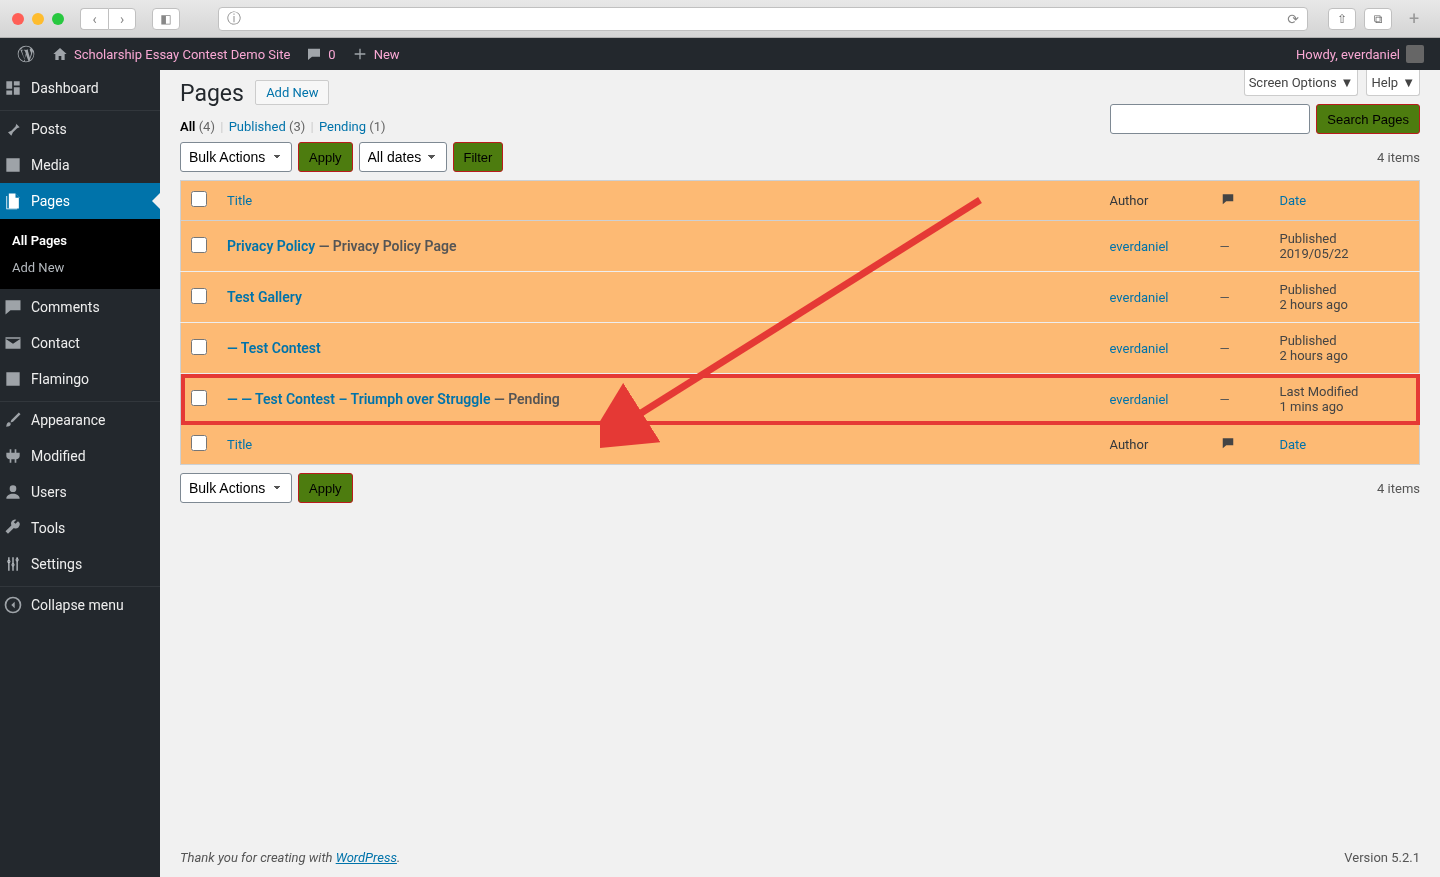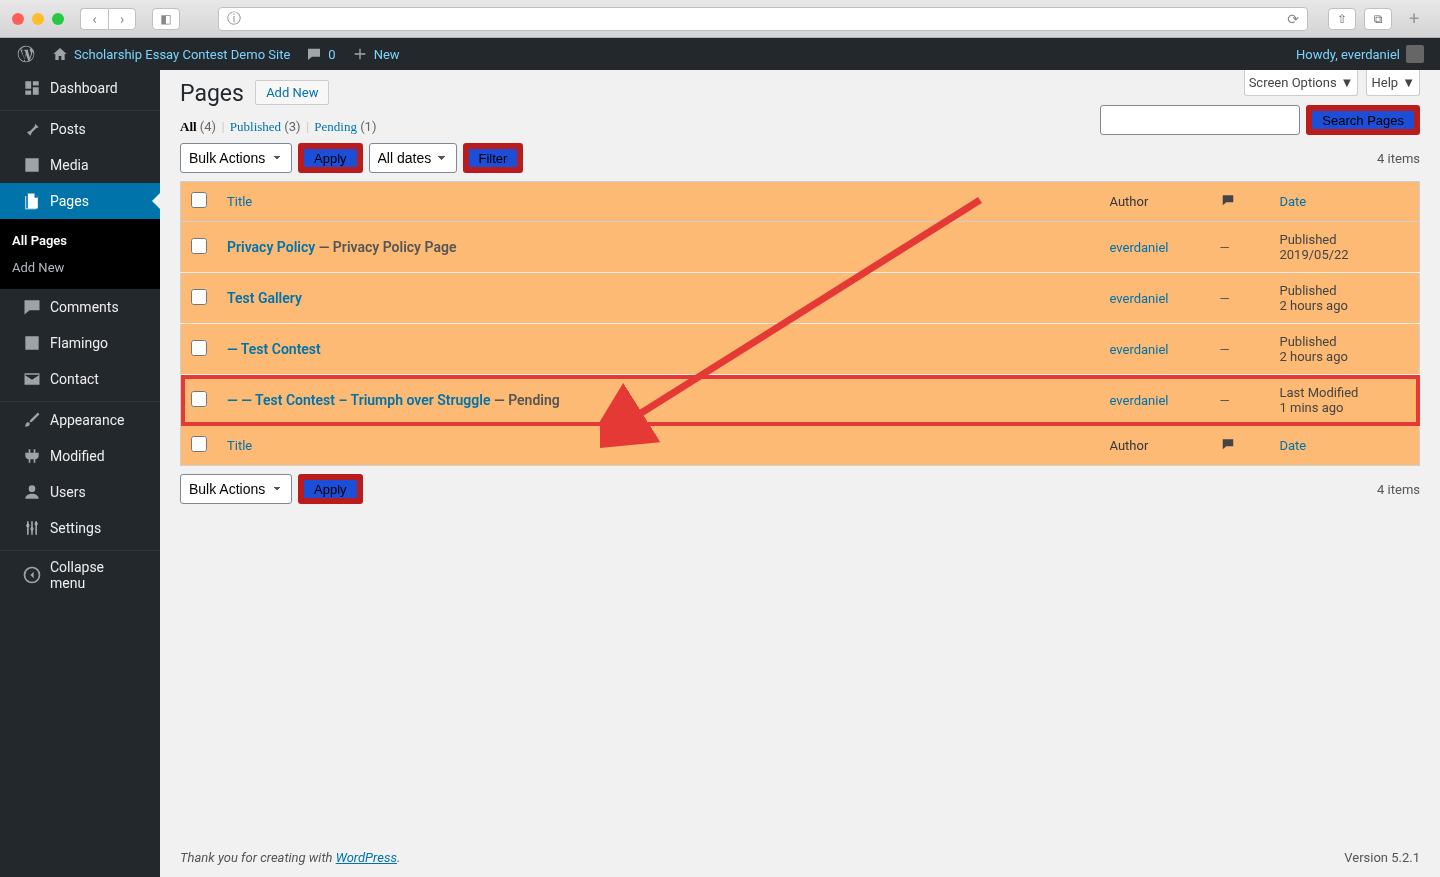--- a/index.html
+++ b/index.html
@@ -19,56 +19,56 @@
 .sidebar-btn { width: 28px; height: 22px; background: #fff; border: 1px solid #c0c0c0; border-radius: 4px; margin-left: 8px; display: flex; align-items: center; justify-content: center; font-size: 12px; color: #888; }
 .url-bar { flex: 1; height: 24px; background: #fff; border: 1px solid #c0c0c0; border-radius: 4px; margin: 0 12px 0 30px; display: flex; align-items: center; padding: 0 8px; position: relative; }
 .url-icon { color: #888; font-size: 14px; margin-right: 8px; }
 .url-refresh { position: absolute; right: 8px; color: #888; font-size: 14px; }
 .chrome-right { display: flex; gap: 8px; }
 .chrome-btn { width: 28px; height: 22px; background: #fff; border: 1px solid #c0c0c0; border-radius: 4px; display: flex; align-items: center; justify-content: center; font-size: 12px; color: #666; }
 .chrome-tab-add { width: 28px; height: 22px; display: flex; align-items: center; justify-content: center; color: #999; font-size: 18px; }
 
 
 .adminbar { height: 32px; background: #23282d; color: #eee; display: flex; align-items: center; padding: 0 8px; font-size: 13px; }
-.adminbar-item { display: flex; align-items: center; padding: 0 8px; height: 100%; color: #7dd3fc; cursor: pointer; gap: 6px; }
+.adminbar-item { display: flex; align-items: center; padding: 0 8px; height: 100%; color: #f9a8d4; cursor: pointer; gap: 6px; }
 .adminbar-item svg { fill: #a0a5aa; }
 .adminbar-spacer { flex: 1; }
 .avatar { width: 18px; height: 18px; background: #666; border-radius: 2px; }
 
 
 .admin-container { display: flex; height: calc(877px - 70px); }
 .adminmenu { width: 160px; background: #23282d; color: #eee; font-size: 14px; overflow-y: auto; }
-.menu-item { display: flex; align-items: center; padding: 8px 22px; color: #eee; cursor: pointer; gap: 8px; position: relative; }
+.menu-item { display: flex; align-items: center; padding: 8px 3px; color: #eee; cursor: pointer; gap: 8px; position: relative; }
 .menu-item.current { background: #0073aa; color: #fff; }
 .menu-item.current::after { content: ''; position: absolute; right: 0; top: 50%; transform: translateY(-50%); border: 8px solid transparent; border-right-color: #f1f1f1; }
 .menu-icon { width: 20px; height: 20px; display: flex; align-items: center; justify-content: center; }
 .menu-icon svg { width: 20px; height: 20px; fill: rgba(240,245,250,0.6); }
 .menu-item.current .menu-icon svg { fill: #fff; }
 .submenu { background: #000000; padding: 8px 0; }
 .submenu-item { padding: 6px 12px; color: #b4b9be; font-size: 13px; cursor: pointer; }
 .submenu-item.current { color: #fff; font-weight: 600; }
 .menu-separator { height: 5px; border-bottom: 1px solid #32373c; margin: 0; }
 
 
 .wpbody { flex: 1; background: #f1f1f1; overflow-y: auto; position: relative; }
 .screen-meta { position: absolute; top: 0; right: 20px; display: flex; gap: 8px; }
 .screen-tab { background: #fff; border: 1px solid #ccc; border-top: none; border-radius: 0 0 3px 3px; padding: 5px 4px; font-size: 13px; cursor: pointer; display: flex; align-items: center; gap: 4px; }
 .wrap { padding: 10px 20px 0; }
 .wp-heading { font-size: 23px; font-weight: 400; color: #23282d; display: inline-block; margin-right: 8px; }
 .page-title-action { display: inline-block; padding: 4px 10px; border: 1px solid #ccc; border-radius: 2px; color: #0073aa; background: #f7f7f7; font-size: 13px; cursor: pointer; vertical-align: 4px; }
 
 .subsubsub { margin: 12px 0 8px; font-size: 13px; color: #666; }
-.subsubsub a { color: #0073aa; text-decoration: none; font-family: Liberation Serif, serif; }
+.subsubsub a { color: #0073aa; text-decoration: none; }
 .subsubsub .current { color: #000; font-weight: 600; }
 .subsubsub-sep { color: #ccc; margin: 0 2px; }
 
 .tablenav { display: flex; align-items: center; gap: 6px; margin-bottom: 8px; position: relative; }
 .tablenav.bottom { margin-top: 8px; }
 .bulk-select, .date-select { height: 30px; border: 1px solid #7e8993; border-radius: 3px; padding: 0 24px 0 8px; font-size: 14px; appearance: none; background: #fff; position: relative; background-image: linear-gradient(45deg, transparent 50%, #555 50%), linear-gradient(135deg, #555 50%, transparent 50%); background-position: calc(100% - 14px) 12px, calc(100% - 10px) 12px; background-size: 4px 4px; background-repeat: no-repeat; }
-.tn-btn { height: 30px; padding: 0 10px; border: 6px solid #b91c1c; border-radius: 3px; background: #1d4ed8; cursor: pointer; font-size: 13px; }
+.tn-btn { height: 30px; padding: 0 10px; border: 1px solid #b91c1c; border-radius: 3px; background: #4d7c0f; cursor: pointer; font-size: 13px; }
 .search-box { position: absolute; right: 0; top: -38px; display: flex; gap: 6px; }
 .search-input { width: 200px; height: 30px; border: 1px solid #7e8993; border-radius: 3px; padding: 0 8px; }
 .displaying-num { position: absolute; right: 0; top: 8px; font-size: 13px; color: #555; }
 
 
 .wp-list-table { width: 100%; border-collapse: collapse; background: #fdba74; border: 1px solid #ccd0d4; }
 .wp-list-table th, .wp-list-table td { text-align: left; padding: 10px 10px; font-size: 13px; }
 .wp-list-table thead th, .wp-list-table tfoot th { border-bottom: 1px solid #ccd0d4; font-weight: 400; color: #32373c; }
 .wp-list-table tfoot th { border-bottom: none; border-top: 1px solid #ccd0d4; }
 .wp-list-table tbody tr { border-bottom: 1px solid #eee; }
@@ -196,33 +196,33 @@
       <span class="menu-icon">
           <svg viewBox="0 0 24 24">
             <path d="M3 4h18v12H9l-6 5V4z"></path>
           </svg>
         </span>
       <span>Comments</span>
     </div>
     <div class="menu-item">
       <span class="menu-icon">
           <svg viewBox="0 0 24 24">
+            <path d="M3 5h18v14H3zm0 2l9 6 9-6"></path>
+          </svg>
+        </span>
+      <span>Contact</span>
+    </div>
+    <div class="menu-item">
+      <span class="menu-icon">
+          <svg viewBox="0 0 24 24">
             <path d="M4 4h16v16H4zm3 3h10v2H7zm0 4h10v2H7zm0 4h6v2H7z"></path>
           </svg>
         </span>
       <span>Flamingo</span>
     </div>
-    <div class="menu-item">
-      <span class="menu-icon">
-          <svg viewBox="0 0 24 24">
-            <path d="M3 5h18v14H3zm0 2l9 6 9-6"></path>
-          </svg>
-        </span>
-      <span>Contact</span>
-    </div>
     <div class="menu-separator"></div>
     <div class="menu-item">
       <span class="menu-icon">
           <svg viewBox="0 0 24 24">
             <path d="M19 3l2 2-9 9-3 1 1-3 9-9zM6 15c-2 1-2 5-2 5s4 0 5-2-1-4-3-3z"></path>
           </svg>
         </span>
       <span>Appearance</span>
     </div>
     <div class="menu-item">
@@ -233,20 +233,28 @@
         </span>
       <span>Modified</span>
     </div>
     <div class="menu-item">
       <span class="menu-icon">
           <svg viewBox="0 0 24 24">
             <path d="M12 12a4 4 0 100-8 4 4 0 000 8zm-8 8c0-4 4-6 8-6s8 2 8 6H4z"></path>
           </svg>
         </span>
       <span>Users</span>
+    </div>
+    <div class="menu-item">
+      <span class="menu-icon">
+          <svg viewBox="0 0 24 24">
+            <path d="M20 6a5 5 0 01-7 6l-7 7-3-3 7-7a5 5 0 016-7l-3 3 2 2 3-3z"></path>
+          </svg>
+        </span>
+      <span>Tools</span>
     </div>
     <div class="menu-item">
       <span class="menu-icon">
           <svg viewBox="0 0 24 24">
             <path d="M6 4h2v4H6zm5 0h2v8h-2zm5 0h2v2h-2zM6 10h2v10H6zm5 4h2v6h-2zm5-6h2v12h-2z"></path>
             <circle cx="7" cy="9" r="2"></circle>
             <circle cx="12" cy="13" r="2"></circle>
             <circle cx="17" cy="7" r="2"></circle>
           </svg>
         </span>

